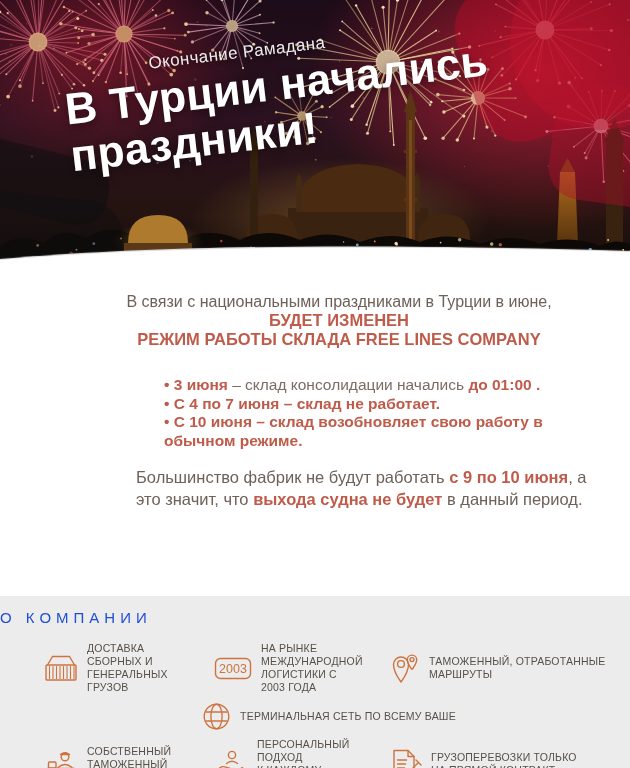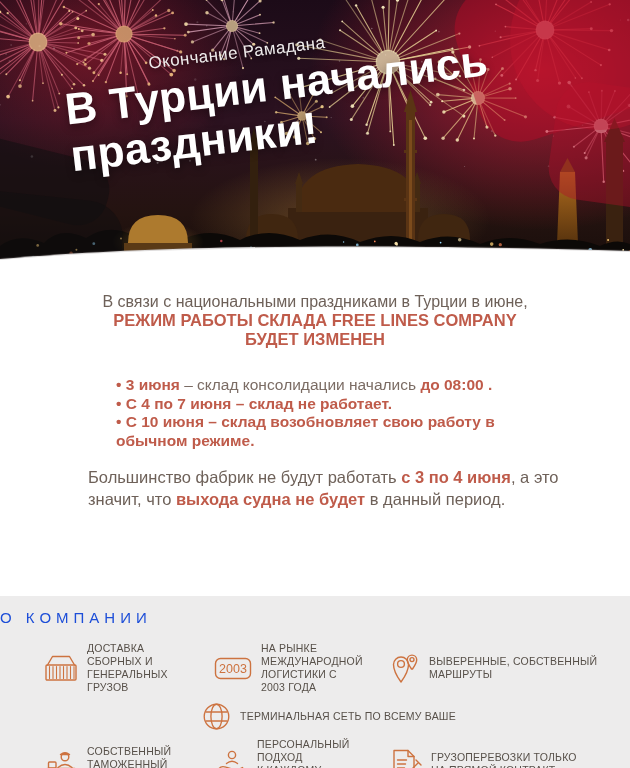--- a/index.html
+++ b/index.html
@@ -18,21 +18,21 @@
   .kicker{
     font-size:17px;letter-spacing:.4px;color:#efecec;
     margin-left:88px;margin-bottom:2px;
     text-shadow:0 2px 5px rgba(0,0,0,.45);
   }
   .h-line{
     font-size:44px;font-weight:bold;line-height:47px;letter-spacing:.3px;
     text-shadow:0 3px 8px rgba(0,0,0,.40);white-space:nowrap;
   }
   
-  .content{width:630px;height:328px;box-sizing:border-box;padding-top:24px;background:#fff;}
+  .content{width:630px;height:328px;box-sizing:border-box;padding-top:24px;background:#fff;padding-left:48px;}
   .intro-lead{font-size:16px;line-height:19px;color:#6e6159;text-align:center;}
   .intro-strong{font-size:16.5px;line-height:19px;font-weight:bold;color:#bf5b4a;text-align:center;}
   .intro-strong div{margin-top:0;}
   .schedule{margin:27px 0 0 116px;width:442px;font-size:15.5px;line-height:18.5px;color:#bf5b4a;}
   .schedule .item{font-weight:bold;}
   .schedule .item::before{content:"• ";color:#bf5b4a;font-weight:bold;}
   .s-mid{font-weight:normal;color:#7b6c64;}
   .notice-title{margin-top:48px;text-align:center;font-size:16.5px;font-weight:bold;color:#bf5b4a;}
   .notice-p{margin:17px 0 0 88px;width:474px;font-size:16.5px;line-height:21.5px;color:#6e6159;}
   .red-b{color:#bf5b4a;font-weight:bold;}
@@ -687,31 +687,31 @@
     <div class="hero-text">
       <div class="kicker">Окончание Рамадана</div>
       <div class="h-line">В Турции начались</div>
       <div class="h-line">праздники!</div>
     </div>
   </div>
 
   <div class="content">
     <div class="intro-lead">В связи с национальными праздниками в Турции в июне,</div>
     <div class="intro-strong">
+      <div>БУДЕТ ИЗМЕНЕН</div>
       <div>РЕЖИМ РАБОТЫ СКЛАДА FREE LINES COMPANY</div>
-      <div>БУДЕТ ИЗМЕНЕН</div>
     </div>
 
     <div class="schedule">
-      <div class="item"><span class="s-lead">3 июня</span><span class="s-mid"> – склад консолидации начались </span><span class="s-tail"> до 08:00 .</span></div>
+      <div class="item"><span class="s-lead">3 июня</span><span class="s-mid"> – склад консолидации начались </span><span class="s-tail"> до 01:00 .</span></div>
       <div class="item"><span class="s-lead">С 4 по 7 июня – склад не работает.</span></div>
       <div class="item"><span class="s-lead">С 10 июня – склад возобновляет свою работу в обычном режиме.</span></div>
     </div>
 
-    <div class="notice-p"><span>Большинство фабрик не будут работать </span><span class="red-b">с 3 по 4 июня</span><span>, а это значит, что </span><span class="red-b">выхода судна не будет</span><span> в данный период.</span></div>
+    <div class="notice-p"><span>Большинство фабрик не будут работать </span><span class="red-b">с 9 по 10 июня</span><span>, а это значит, что </span><span class="red-b">выхода судна не будет</span><span> в данный период.</span></div>
   </div>
 
   <div class="about">
     <div class="about-title">О КОМПАНИИ</div>
 
     <div class="row-grid r1">
       <div class="feat">
         <span class="ficon">
           <svg width="34" height="28" viewBox="0 0 34 28" fill="none" stroke="#cd7340" stroke-width="1.4" stroke-linecap="round" stroke-linejoin="round">
             <rect x="2" y="11" width="30" height="15" rx="1"></rect>
@@ -734,21 +734,21 @@
       </div>
       <div class="feat">
         <span class="ficon">
           <svg width="30" height="34" viewBox="0 0 30 34" fill="none" stroke="#cd7340" stroke-width="1.4" stroke-linejoin="round">
             <path d="M11 31 C5.5 23.5 3.5 19.5 3.5 13.5 a7.5 7.5 0 1 1 15 0 c0 6 -2 10 -7.5 17.5 Z"></path>
             <circle cx="11" cy="13" r="3.4"></circle>
             <path d="M21.5 18 C18.5 13.8 17.3 11.6 17.3 8.8 a4.7 4.7 0 1 1 9.4 0 c0 2.8 -1.2 5 -4.2 9.2 Z"></path>
             <circle cx="22" cy="8.6" r="2"></circle>
           </svg>
         </span>
-        <span class="feat-label">ВЫВЕРЕННЫЕ, СОБСТВЕННЫЙ
+        <span class="feat-label">ТАМОЖЕННЫЙ, ОТРАБОТАННЫЕ
 МАРШРУТЫ</span>
       </div>
     </div>
 
     <div class="row-flex r2">
       <div class="feat">
         <span class="ficon">
           <svg width="29" height="29" viewBox="0 0 30 30" fill="none" stroke="#cd7340" stroke-width="1.4">
             <circle cx="15" cy="15" r="12.7"></circle>
             <ellipse cx="15" cy="15" rx="5.8" ry="12.7"></ellipse>

